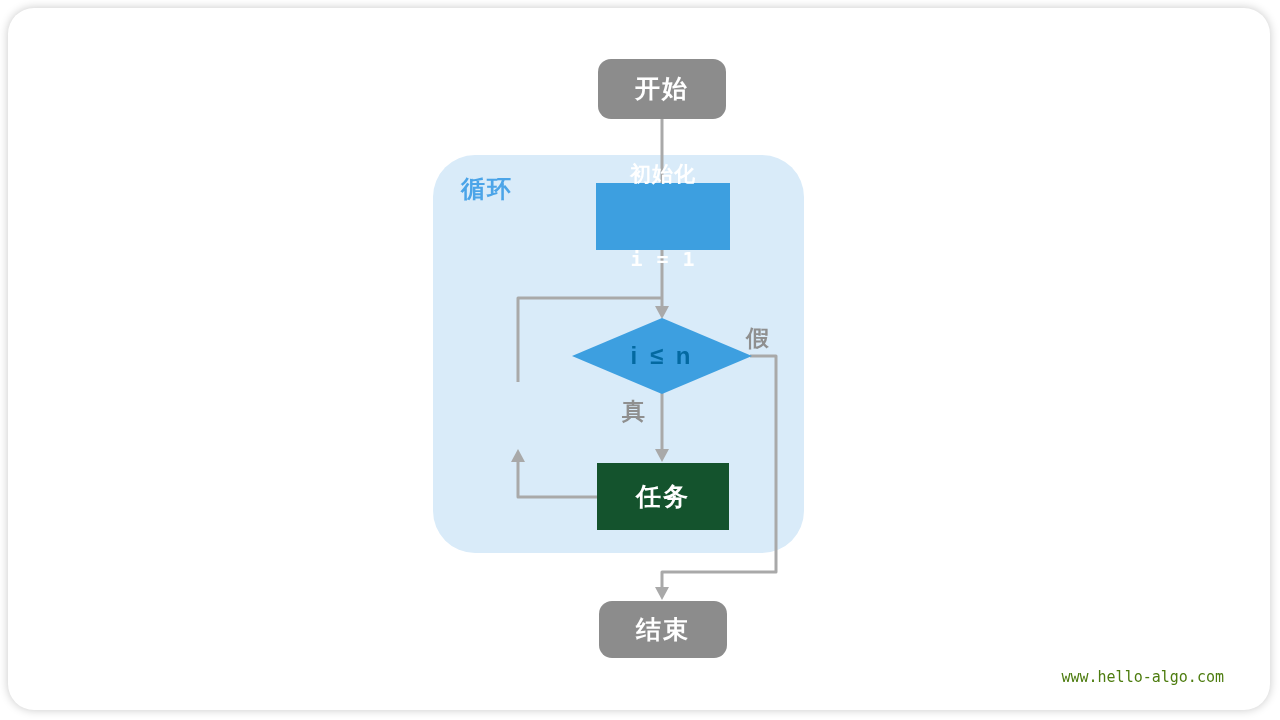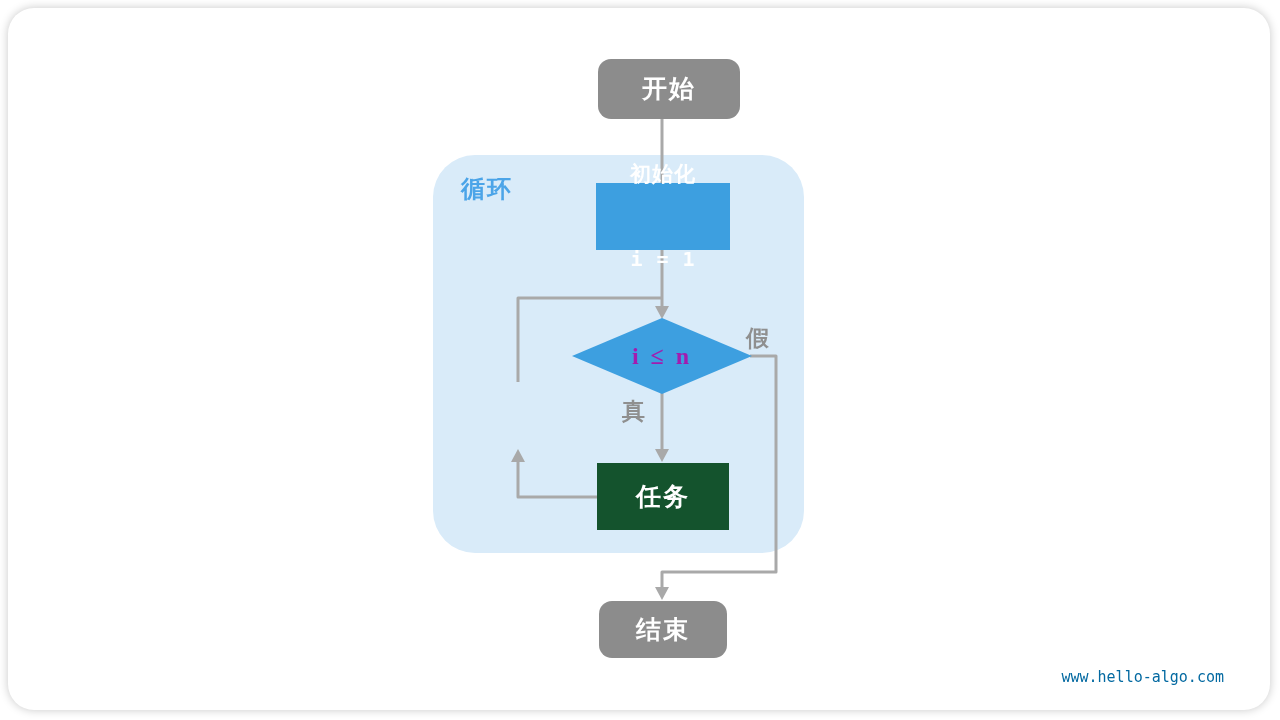--- a/index.html
+++ b/index.html
@@ -60,52 +60,52 @@
   .node.gray  { background: #8C8C8C; border-radius: 13px; font-size: 25px; letter-spacing: 2px; }
   .node.blue  { background: #3D9FE0; font-size: 21px; letter-spacing: 1px; gap: 32px; }
   .node.green { background: #14532d; font-size: 25px; letter-spacing: 2px; }
   .node .code {
     font-family: "DejaVu Sans Mono", "Liberation Mono", monospace;
     font-size: 20px;
     font-weight: 700;
     letter-spacing: 1px;
     margin-top: 27px;
   }
-  .node-start  { left: 590px; top: 51px;  width: 142px; height: 60px; }
+  .node-start  { left: 590px; top: 51px;  width: 128px; height: 60px; }
   .node-init   { left: 588px; top: 175px; width: 134px; height: 67px; }
   .node-update { left: 443px; top: 373px; width: 133px; height: 67px; }
   .node-task   { left: 589px; top: 455px; width: 132px; height: 67px; }
   .node-end    { left: 591px; top: 593px; width: 128px; height: 57px; }
   .diamond-label {
     position: absolute;
     left: 564px; top: 310px;
     width: 180px; height: 76px;
     z-index: 3;
     display: flex;
     align-items: center;
     justify-content: center;
-    color: #a21caf;
-    font-family: Liberation Serif, serif;
+    color: #0369a1;
+    font-family: Liberation Sans, sans-serif;
     font-size: 24px;
     font-weight: 700;
     letter-spacing: 3px;
   }
   .edge-label {
     position: absolute;
     z-index: 3;
     color: #8F8F8F;
     font-size: 23px;
     font-weight: 700;
   }
   .edge-label.true  { left: 614px; top: 388px; }
   .edge-label.false { left: 738px; top: 315px; }
   .watermark {
     position: absolute;
     right: 46px; bottom: 24px;
-    color: #0369a1;
+    color: #4d7c0f;
     font-family: "DejaVu Sans Mono", "Liberation Mono", monospace;
     font-size: 15px;
     z-index: 3;
     text-align: right;
   }
 </style>
 </head>
 <body>
 
 <div class="card">

